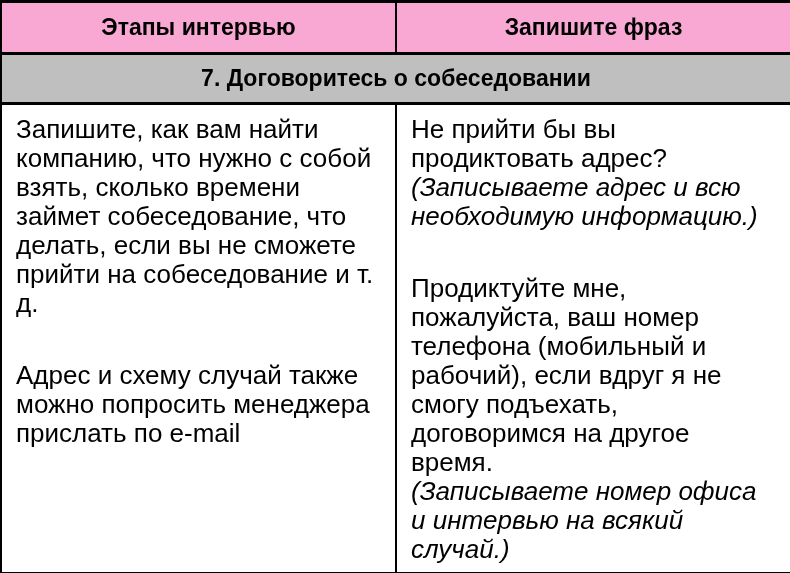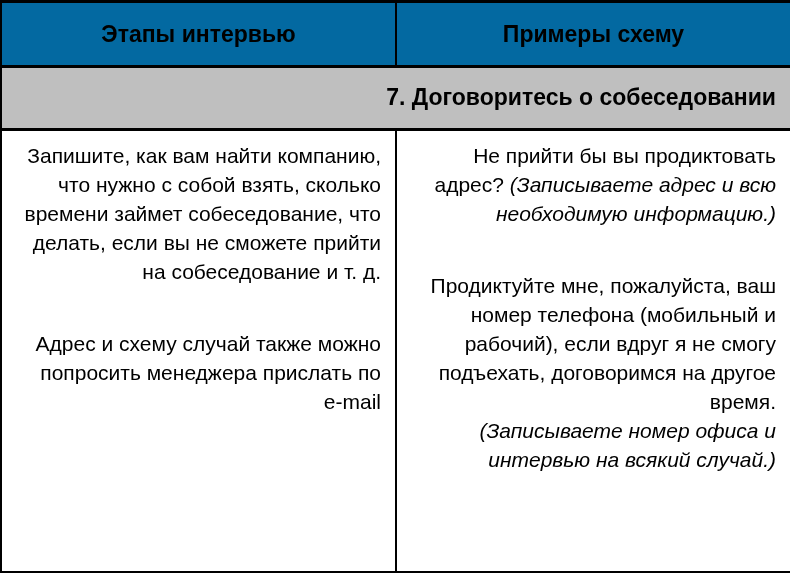--- a/index.html
+++ b/index.html
@@ -33,45 +33,44 @@
   tr.header-row th          { border-top-width: 3px; }
   tr.closing-row td         { border-bottom-width: 7px; }
   td.col-left, th.col-left  { border-left-width: 2px; }
   td.col-right, th.col-right{ border-right-width: 2px; }
 
   col.c1 { width: 395px; }
   col.c2 { width: 395px; }
 
   tr.header-row th {
     height: 52px;
-    background: #0369a1;
+    background: #f9a8d4;
     font-size: 23px;
     font-weight: bold;
     text-align: center;
     vertical-align: middle;
     padding: 0;
   }
   tr.section-row td {
     height: 50px;
     background: #bfbfbf;
     font-size: 23px;
     font-weight: bold;
-    text-align: right;
+    text-align: center;
     vertical-align: middle;
     padding: 0 14px;
     border-top-width: 3px;
     border-bottom-width: 3px;
   }
   tr.step-row td {
     height: 348px;
     vertical-align: top;
     padding: 10px 14px 8px 14px;
-    font-size: 21px;
+    font-size: 26px;
     line-height: 29px;
-    text-align: right;
   }
   tr.closing-row td {
     vertical-align: top;
     padding: 12px 14px 8px 14px;
     font-size: 21px;
     line-height: 29px;
   }
   .cell-par { margin: 0; }
   .cell-par + .cell-par { margin-top: 43px; }
   .note { font-style: italic; }
@@ -82,21 +81,21 @@
 
 <div class="page">
   <table class="interview-table">
     <colgroup>
       <col class="c1">
       <col class="c2">
     </colgroup>
     <tbody>
       <tr class="header-row">
         <th class="col-left">Этапы интервью</th>
-        <th class="col-right">Примеры схему</th>
+        <th class="col-right">Запишите фраз</th>
       </tr>
 
       <tr class="section-row">
         <td colspan="2">7. Договоритесь о собеседовании</td>
       </tr>
 
       <tr class="step-row">
         <td class="col-left">
           <p class="cell-par">Запишите, как вам найти компанию, что нужно с собой взять, сколько времени займет собеседование, что делать, если вы не сможете прийти на собеседование и т. д.</p>
           <p class="cell-par">Адрес и схему случай также можно попросить менеджера прислать по e-mail</p>

